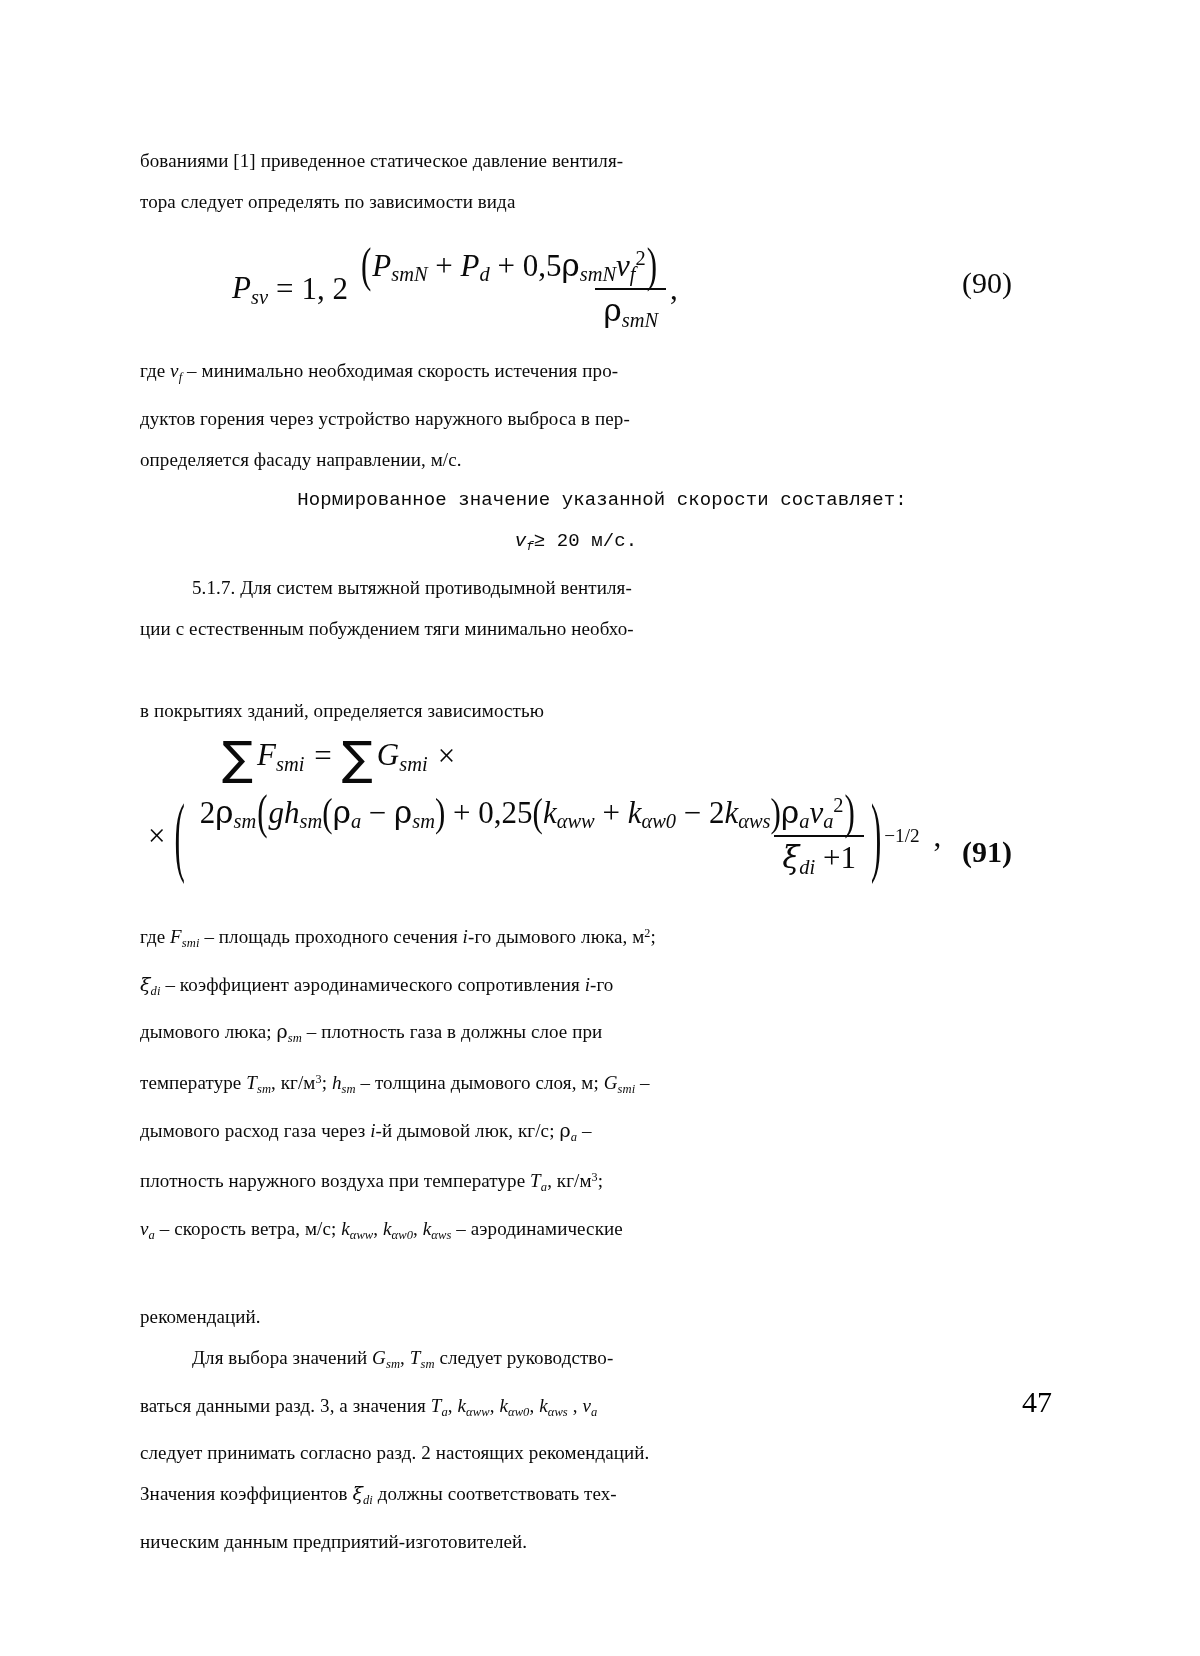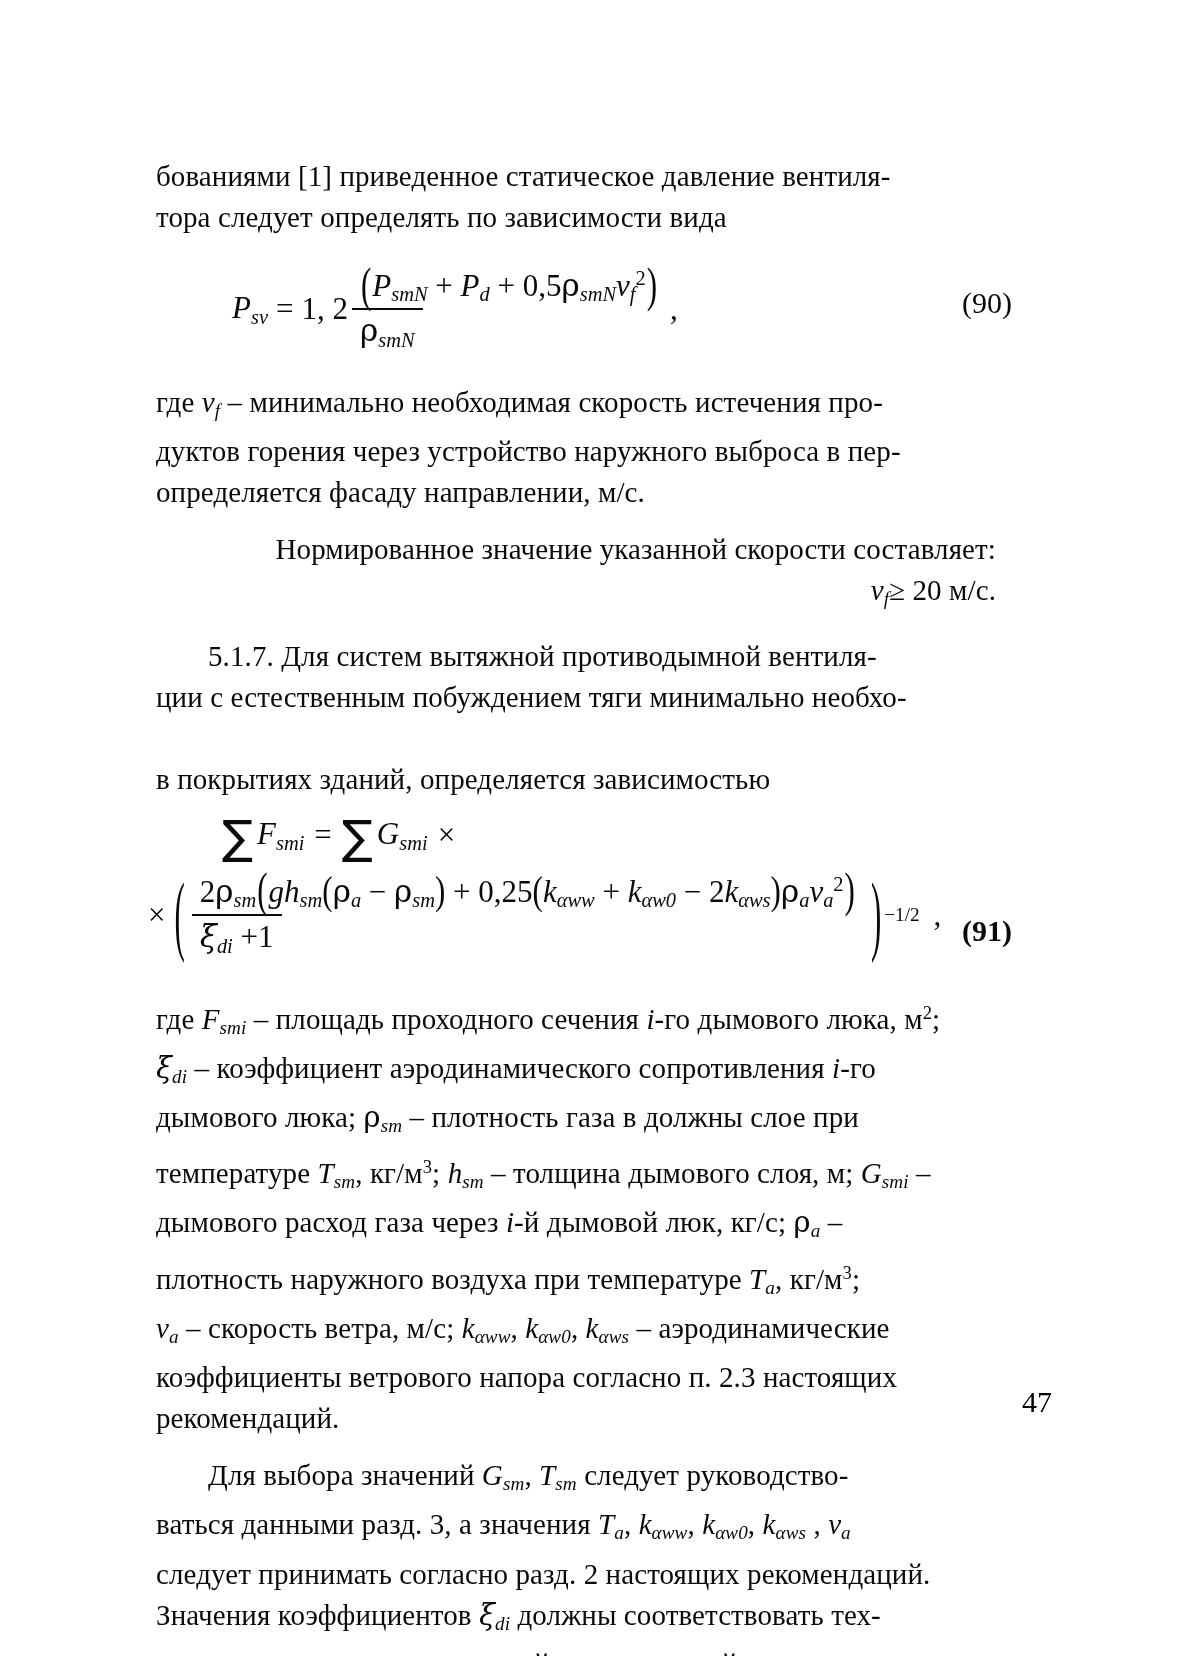--- a/index.html
+++ b/index.html
@@ -22,29 +22,29 @@
     height: 1656px;
     background: #ffffff;
   }
   .content {
     position: absolute;
     left: 140px;
     top: 140px;
     width: 872px;
   }
   p.tx {
-    margin: 16px;
-    font-size: 29px;
+    margin: 0;
+    font-size: 19px;
     line-height: 41px;
     text-align: justify;
     text-justify: inter-word;
     letter-spacing: 0.1px;
     color: #0a0a0a;
   }
-  p.tx.nojust { text-align: right; }
+  p.tx.nojust { text-align: center; font-family: Liberation Mono, monospace; }
   .indent { display: inline-block; width: 52px; }
   .sub {
     font-size: 0.66em;
     vertical-align: -0.28em;
     font-style: italic;
   }
   .subup {
     font-size: 0.66em;
     vertical-align: 0.52em;
     font-style: normal;
@@ -68,21 +68,21 @@
     font-style: normal;
   }
   .mrow {
     display: inline-flex;
     align-items: center;
     white-space: nowrap;
   }
   .frac {
     display: inline-flex;
     flex-direction: column;
-    align-items: flex-start;
+    align-items: flex-end;
     vertical-align: middle;
     margin: 0 4px;
   }
   .frac > .num {
     padding: 0 8px 2px 8px;
     line-height: 1.18;
   }
   .frac > .den {
     border-top: 2.1px solid #0a0a0a;
     padding: 2px 8px 0 8px;
@@ -214,21 +214,21 @@
     </div>
 
     <p class="tx" style="margin-top:6px">
       <span>где </span><span class="ital">F</span><span class="sub">smi</span><span> – площадь проходного сечения </span><span class="ital">i</span><span>-го дымового люка, м</span><span class="sup">2</span><span>;</span><br>
       <span class="xi">ξ</span><span class="sub">di</span><span> – коэффициент аэродинамического сопротивления </span><span class="ital">i</span><span>-го</span><br>
       <span>дымового люка; </span><span class="rho">ρ</span><span class="sub">sm</span><span> – плотность газа в должны слое при</span><br>
       <span>температуре </span><span class="ital">T</span><span class="sub">sm</span><span>, кг/м</span><span class="sup">3</span><span>; </span><span class="ital">h</span><span class="sub">sm</span><span> – толщина дымового слоя, м; </span><span class="ital">G</span><span class="sub">smi</span><span> –</span><br>
       <span>дымового расход газа через </span><span class="ital">i</span><span>-й дымовой люк, кг/с; </span><span class="rho">ρ</span><span class="sub">a</span><span> –</span><br>
       <span>плотность наружного воздуха при температуре </span><span class="ital">T</span><span class="sub">a</span><span>, кг/м</span><span class="sup">3</span><span>;</span><br>
       <span class="ital">v</span><span class="sub">a</span><span> – скорость ветра, м/с; </span><span class="ital">k</span><span class="sub">αww</span><span>, </span><span class="ital">k</span><span class="sub">αw0</span><span>, </span><span class="ital">k</span><span class="sub">αws</span><span> – аэродинамические</span><br>
-      <span>коэффициенты ветрового напора согласно п. 2.3 настоящих</span><br>
+      <br>
       <span>рекомендаций.</span>
     </p>
 
     <p class="tx">
       <span class="indent"></span><span>Для выбора значений </span><span class="ital">G</span><span class="sub">sm</span><span>, </span><span class="ital">T</span><span class="sub">sm</span><span> следует руководство-</span><br>
       <span>ваться данными разд. 3, а значения </span><span class="ital">T</span><span class="sub">a</span><span>, </span><span class="ital">k</span><span class="sub">αww</span><span>, </span><span class="ital">k</span><span class="sub">αw0</span><span>, </span><span class="ital">k</span><span class="sub">αws</span><span> , </span><span class="ital">v</span><span class="sub">a</span><br>
       <span>следует принимать согласно разд. 2 настоящих рекомендаций.</span><br>
       <span>Значения коэффициентов </span><span class="xi">ξ</span><span class="sub">di</span><span> должны соответствовать тех-</span><br>
       <span>ническим данным предприятий-изготовителей.</span>
     </p>

